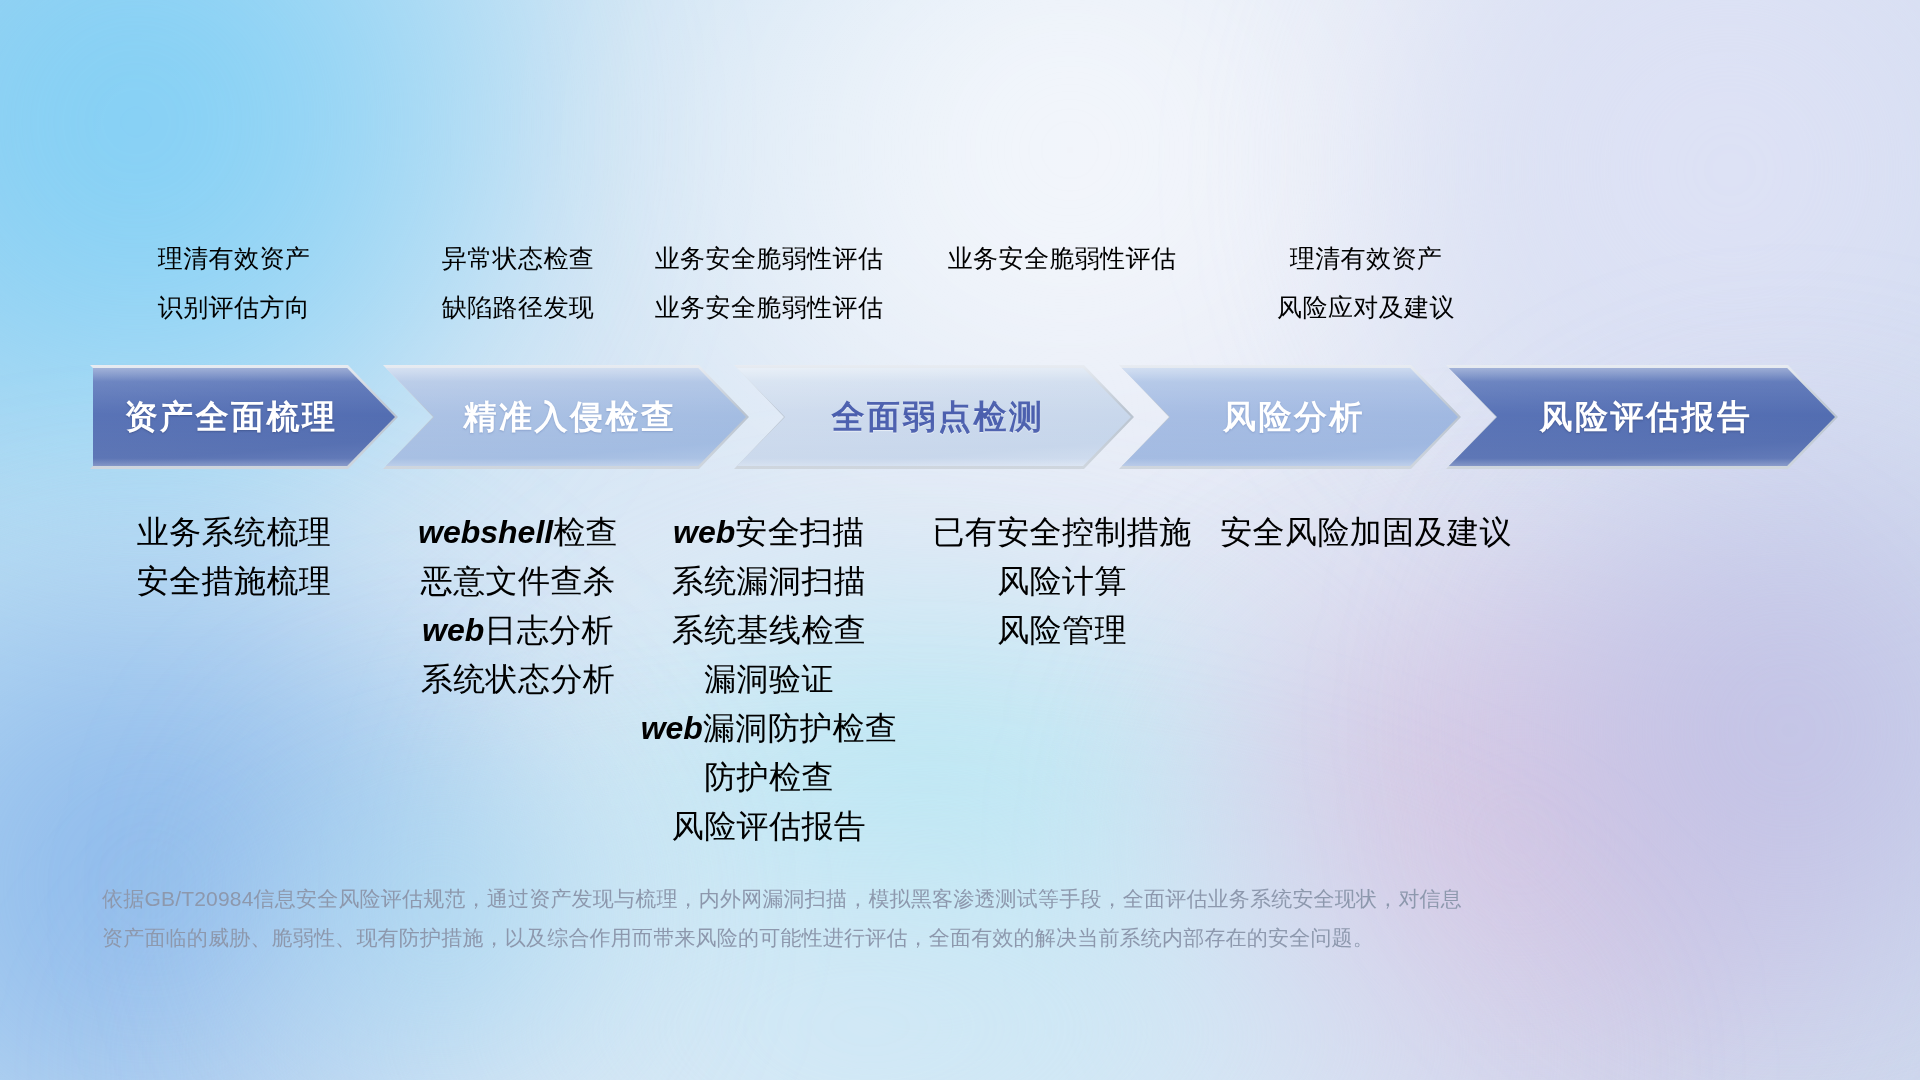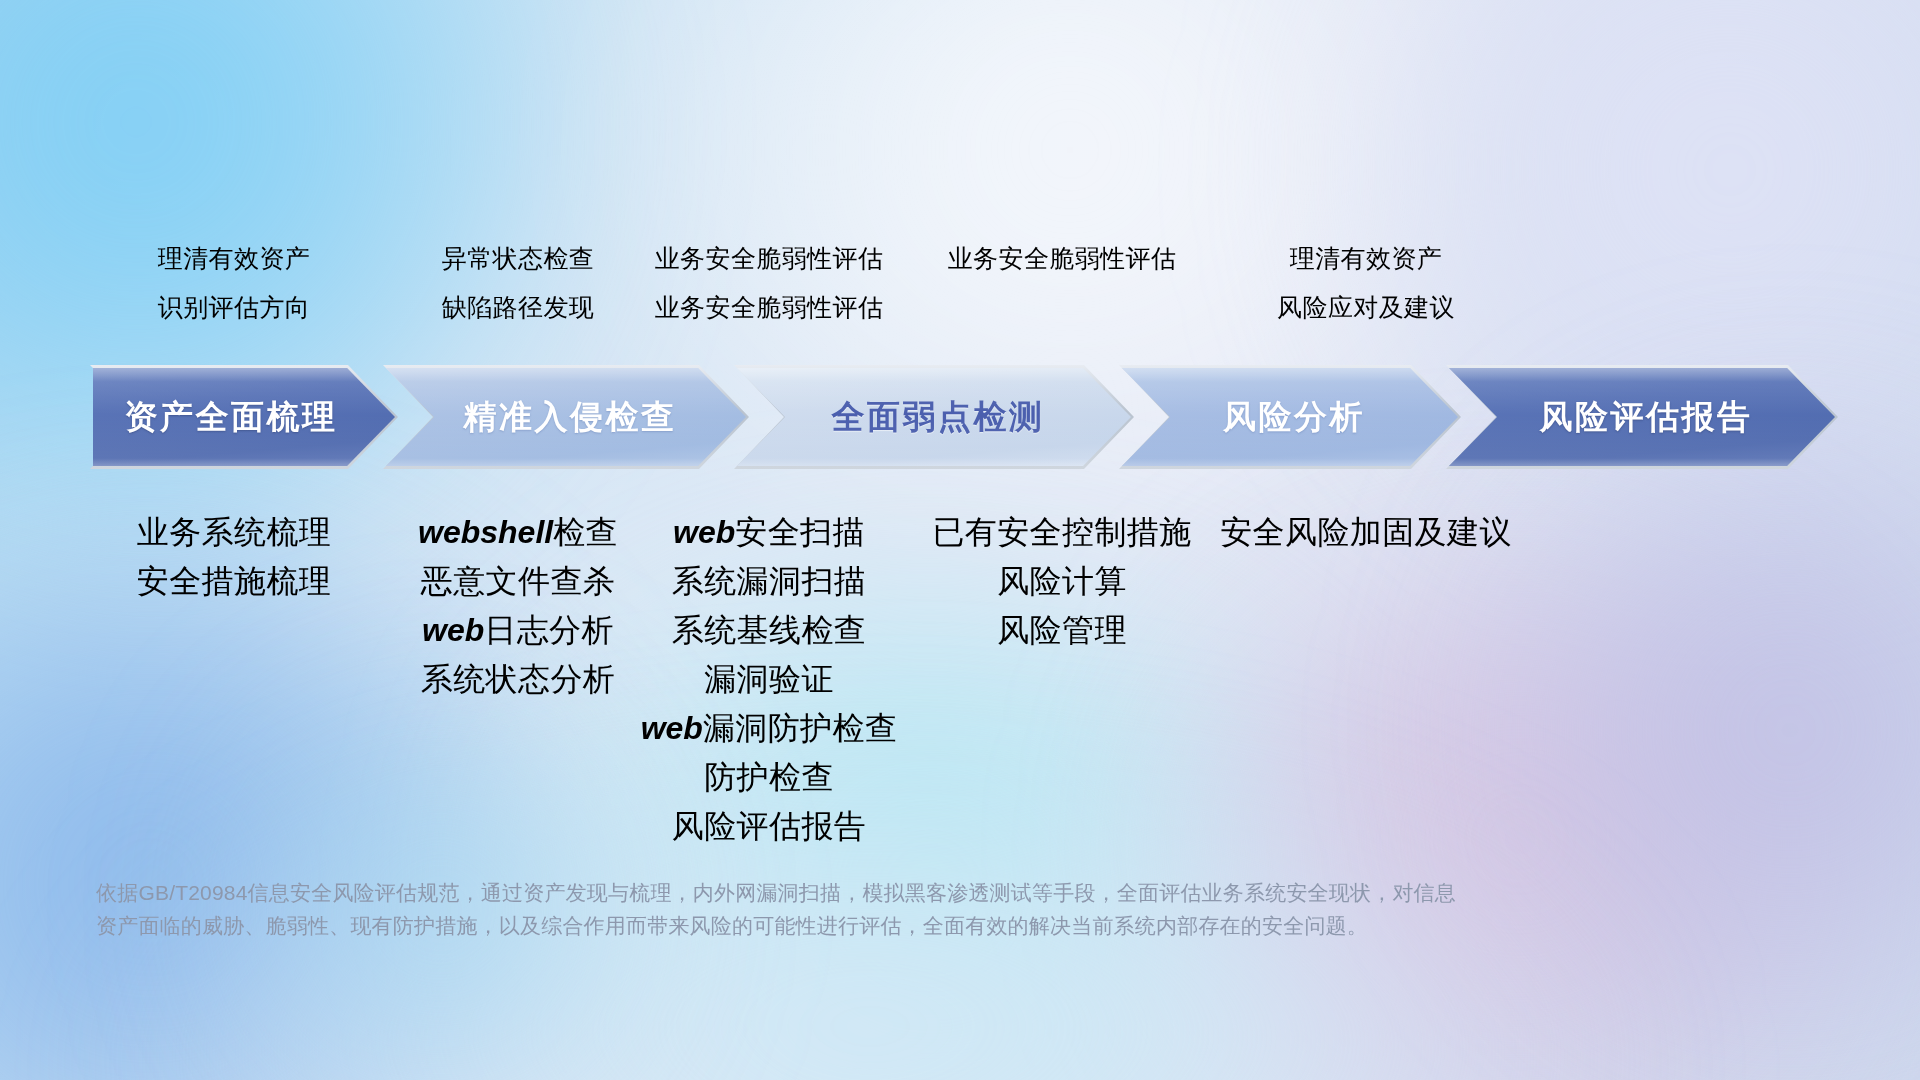--- a/index.html
+++ b/index.html
@@ -169,21 +169,21 @@
   #footer {
     position: absolute;
     left: 96px;
     top: 876px;
     width: 1500px;
     color: #8d98ad;
     font-size: 21px;
     line-height: 33px;
     letter-spacing: 0.2px;
   }
-  #footer p { margin: 0; }
+  #footer p { margin: 6px; }
 </style>
 </head>
 <body>
 
 <div id="bg-root">
   <div class="bg-base"></div>
   <div class="blob blob-a"></div>
   <div class="blob blob-b"></div>
   <div class="blob blob-c"></div>
   <div class="blob blob-d"></div>

